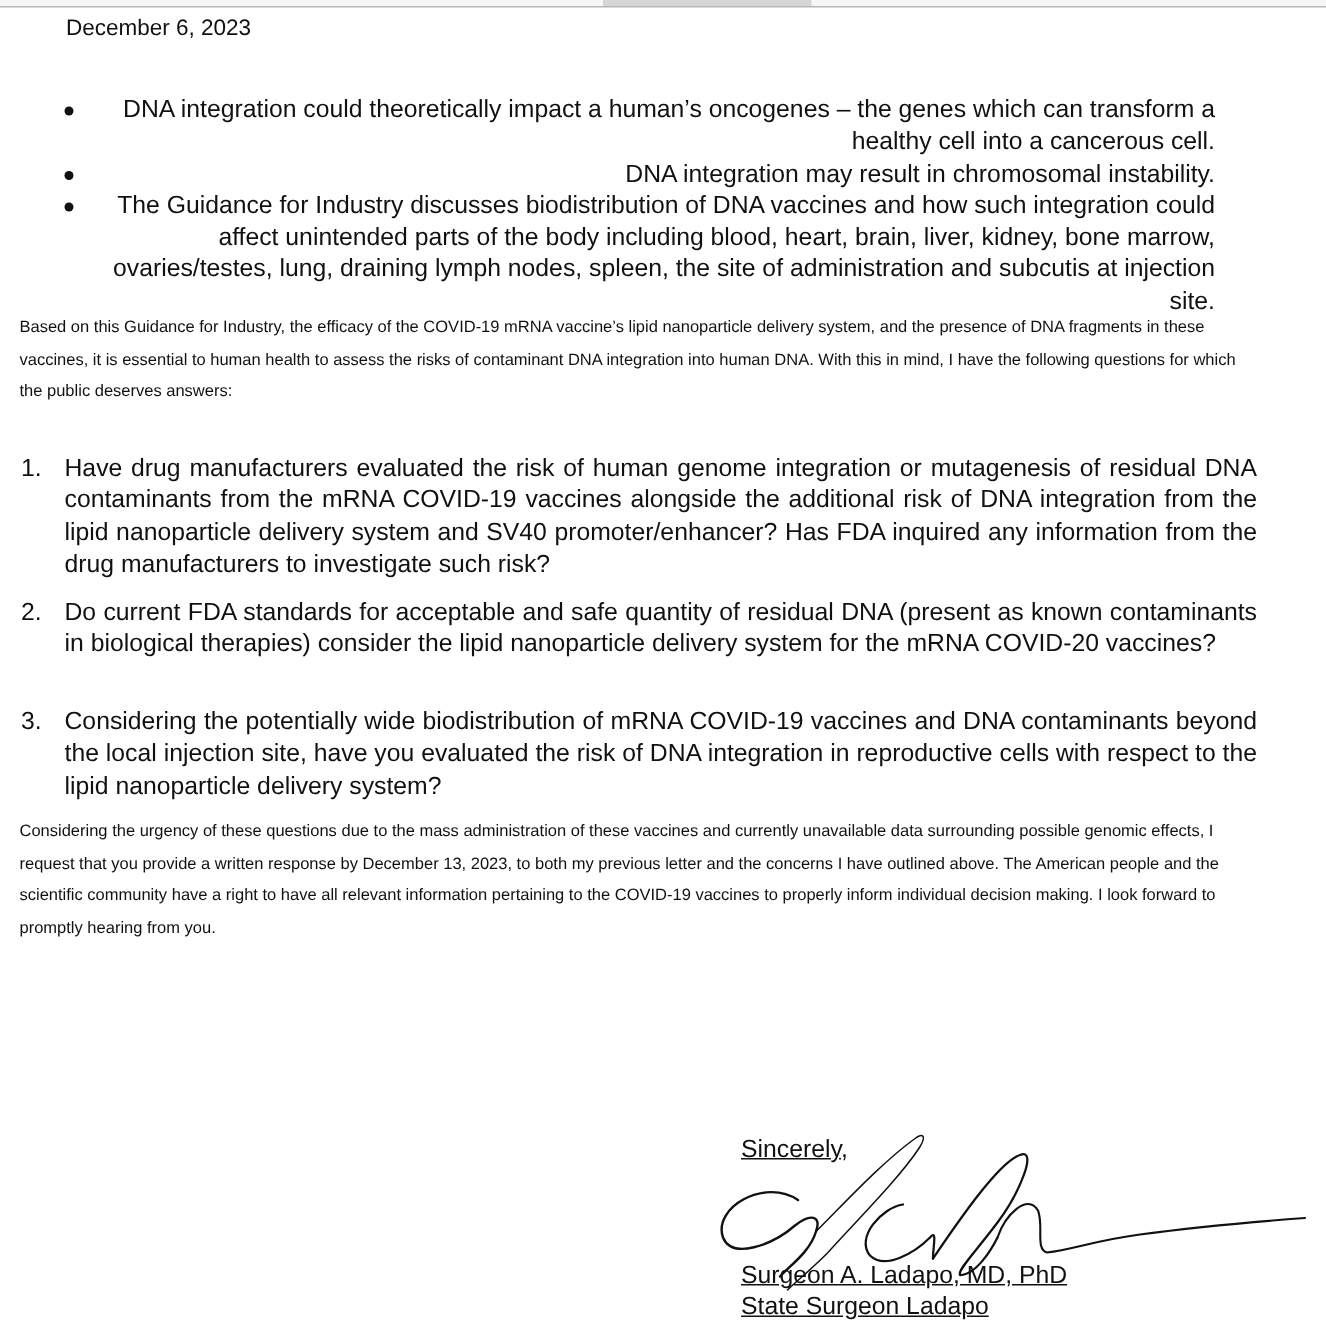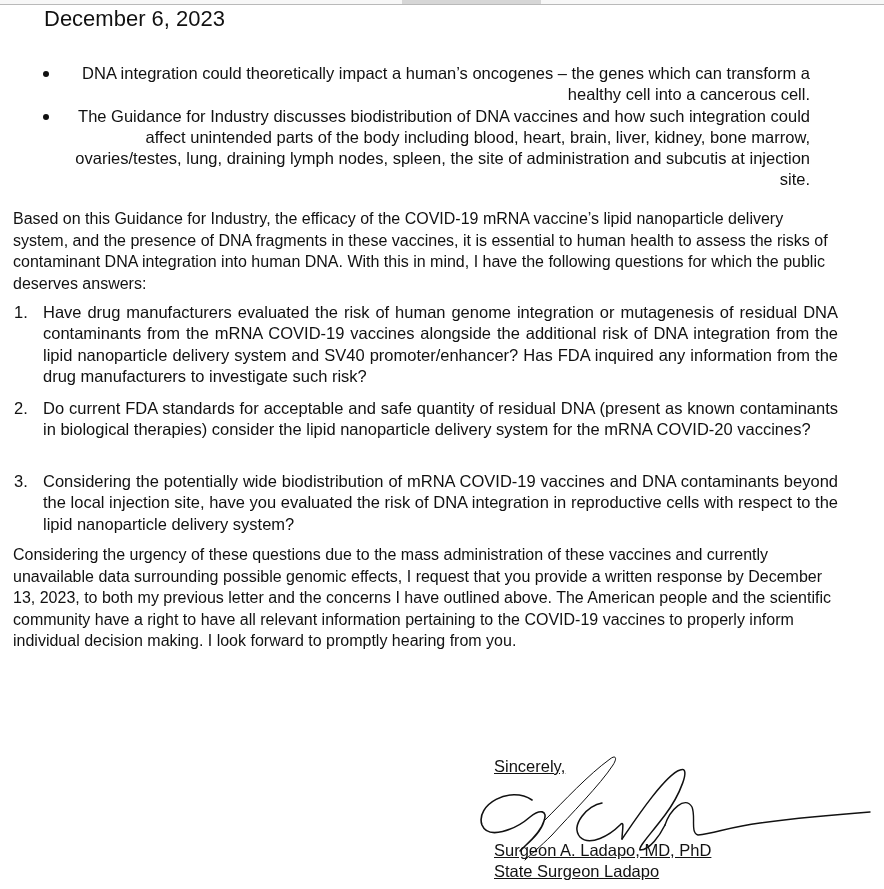--- a/index.html
+++ b/index.html
@@ -1,46 +1,50 @@
 <!DOCTYPE html>
 <html><head>
 <meta charset="utf-8">
 <style>
   html, body { margin:0; padding:0; background:#ffffff; }
   body { width:884px; height:889px; position:relative; overflow:hidden;
          font-family:"Liberation Sans", sans-serif; color:#111; }
   .topbar { position:absolute; left:0; top:0; width:884px; height:4px;
             background:#f7f7f7; border-bottom:1px solid #b9b9b9; }
   .thumb { position:absolute; left:402px; top:0; width:139px; height:4px; background:#d6d6d6; }
-  .t { position:absolute; font-size:22px; line-height:21.3px; white-space:nowrap;text-align:right; }
+  .t { position:absolute; font-size:15px; line-height:21.3px; white-space:nowrap;text-align:right; }
   .date { left:44px; top:8px; }
   .bullets { position:absolute; left:0; top:51px; width:884px; margin:12px; padding:0; list-style:none;text-align:right; }
   .bullets li { position:relative; padding-left:58px; width:740px; font-size:16.5px; line-height:21.3px; }
   .bullets li .dot { position:absolute; left:31px; top:8px; width:6px; height:6px; border-radius:50%; background:#111; }
-  .para { position:absolute; left:13px; width:825px; font-size:16px; line-height:21.6px; }
+  .para { position:absolute; left:13px; width:825px; font-size:11px; line-height:21.6px; }
   .num-list { position:absolute; left:0; width:884px; margin:0; padding:0; list-style:none; }
   .num-list li { position:relative; padding-left:43px; width:795px; font-size:16.5px; line-height:21.4px;
                  text-align:justify; text-align-last:left; }
   .num-list li .n { position:absolute; left:14px; top:0; }
   .sig-block { position:absolute; left:494px; font-size:16.5px; line-height:21px; white-space:nowrap;text-decoration:underline; }
   svg.sig { position:absolute; left:470px; top:755px; }
 </style>
 </head>
 <body>
 
 <div class="topbar">
   <div class="thumb"></div>
 </div>
 
 <div class="t date">December 6, 2023</div>
 
 <ul class="bullets">
   <li>
     <span class="dot"></span>
     <span>DNA integration could theoretically impact a human’s oncogenes – the genes which can transform a healthy cell into a cancerous cell.</span>
+  </li>
+  <li>
+    <span class="dot"></span>
+    <span>DNA integration may result in chromosomal instability.</span>
   </li>
   <li>
     <span class="dot"></span>
     <span>The Guidance for Industry discusses biodistribution of DNA vaccines and how such integration could affect unintended parts of the body including blood, heart, brain, liver, kidney, bone marrow, ovaries/testes, lung, draining lymph nodes, spleen, the site of administration and subcutis at injection site.</span>
   </li>
 </ul>
 
 <div class="para" style="top:208px;">Based on this Guidance for Industry, the efficacy of the COVID-19 mRNA vaccine’s lipid nanoparticle delivery system, and the presence of DNA fragments in these vaccines, it is essential to human health to assess the risks of contaminant DNA integration into human DNA. With this in mind, I have the following questions for which the public deserves answers:</div>
 
 <ol class="num-list" style="top:302px;">

